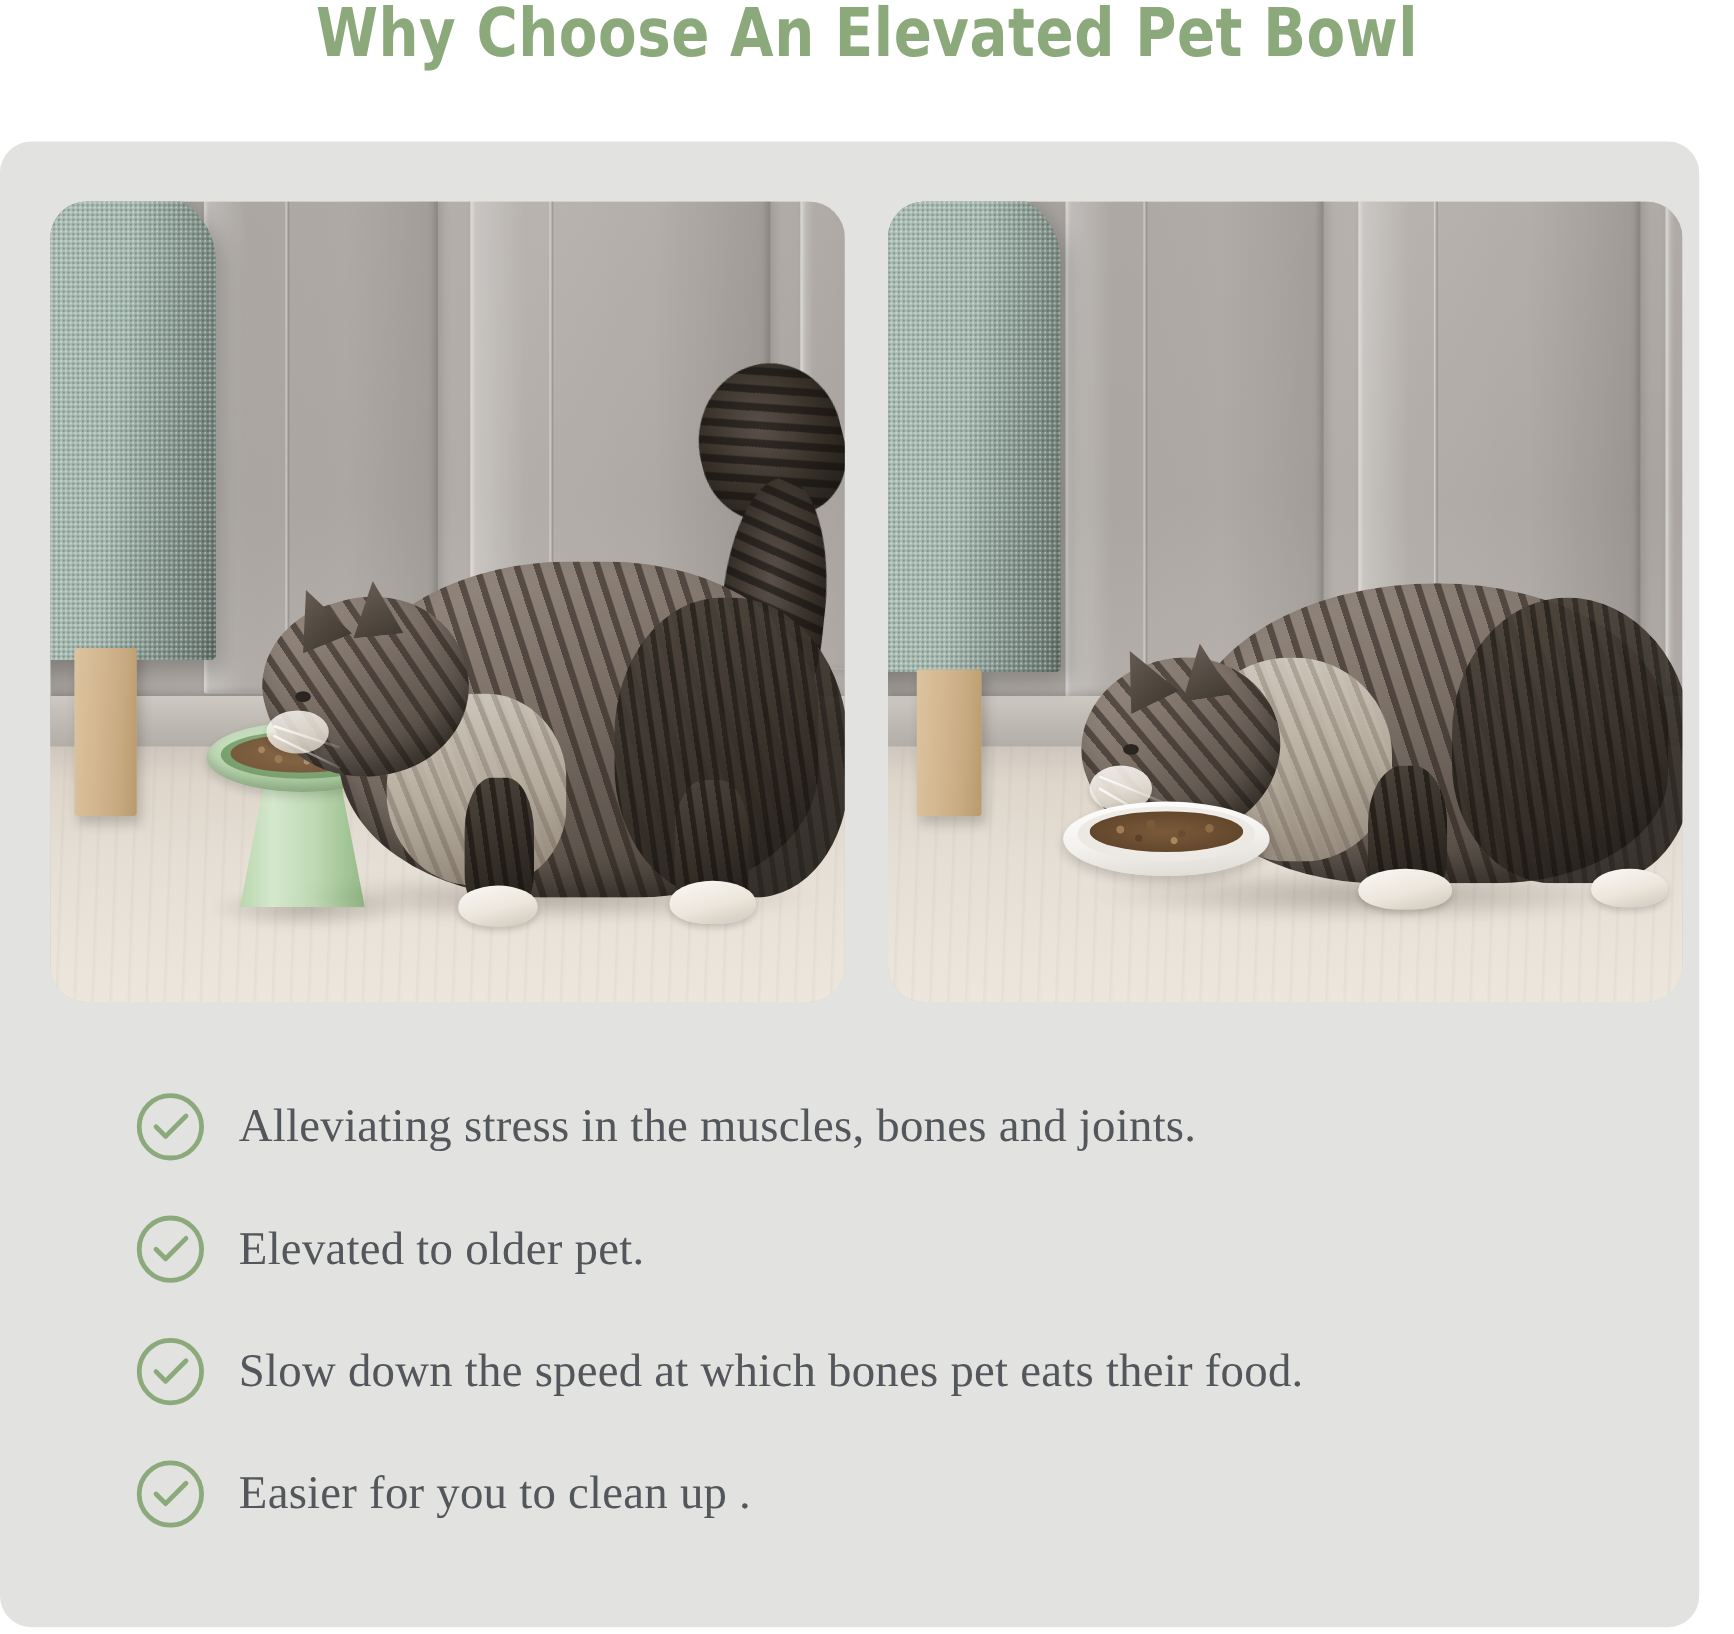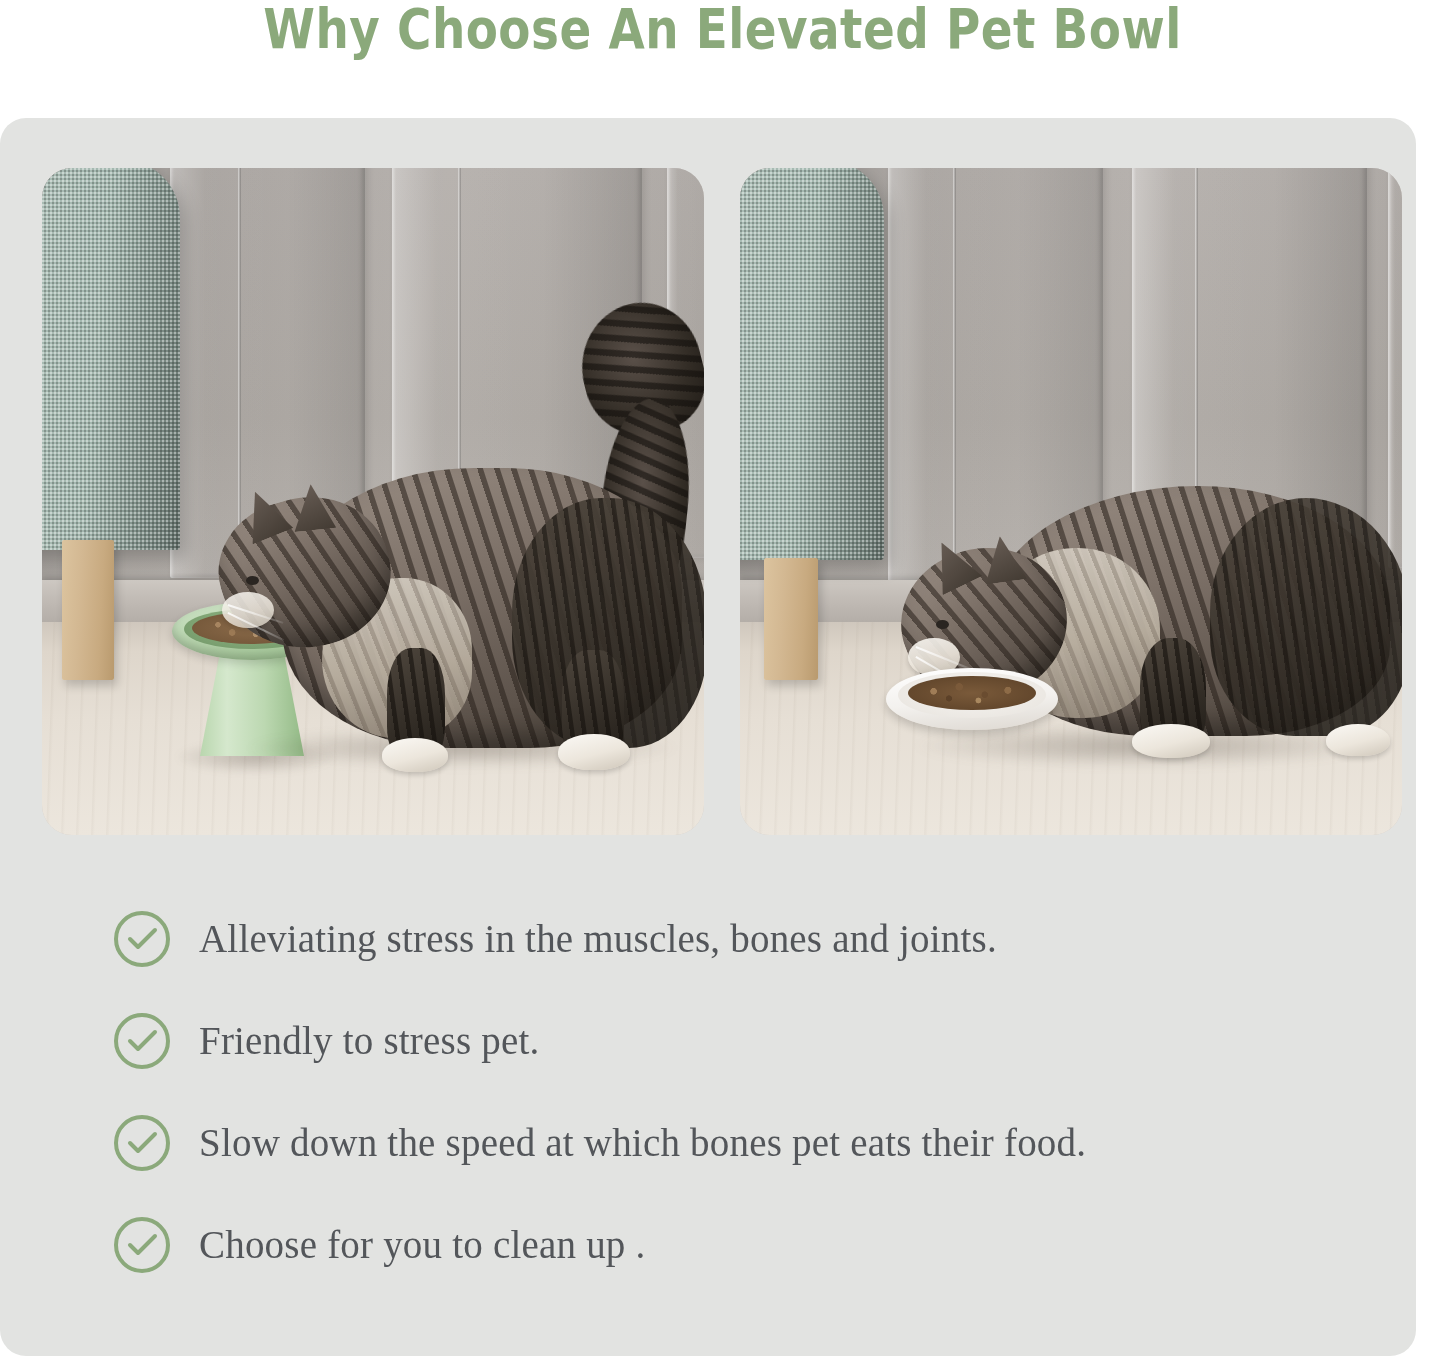--- a/index.html
+++ b/index.html
@@ -416,38 +416,38 @@
         <span class="benefit-text">Alleviating stress in the muscles, bones and joints.</span>
       </div>
 
       <div class="benefit-row">
         <span class="check-icon">
           <svg width="60" height="60" viewBox="0 0 60 60">
             <circle cx="30" cy="30" r="26" fill="none" stroke="#8ba97b" stroke-width="4"></circle>
             <path d="M18 30 L26 38 L43 21" fill="none" stroke="#8ba97b" stroke-width="4" stroke-linecap="round" stroke-linejoin="round"></path>
           </svg>
         </span>
-        <span class="benefit-text">Friendly to stress pet.</span>
+        <span class="benefit-text">Elevated to older pet.</span>
       </div>
 
       <div class="benefit-row">
         <span class="check-icon">
           <svg width="60" height="60" viewBox="0 0 60 60">
             <circle cx="30" cy="30" r="26" fill="none" stroke="#8ba97b" stroke-width="4"></circle>
             <path d="M18 30 L26 38 L43 21" fill="none" stroke="#8ba97b" stroke-width="4" stroke-linecap="round" stroke-linejoin="round"></path>
           </svg>
         </span>
         <span class="benefit-text">Slow down the speed at which bones pet eats their food.</span>
       </div>
 
       <div class="benefit-row">
         <span class="check-icon">
           <svg width="60" height="60" viewBox="0 0 60 60">
             <circle cx="30" cy="30" r="26" fill="none" stroke="#8ba97b" stroke-width="4"></circle>
             <path d="M18 30 L26 38 L43 21" fill="none" stroke="#8ba97b" stroke-width="4" stroke-linecap="round" stroke-linejoin="round"></path>
           </svg>
         </span>
-        <span class="benefit-text">Choose for you to clean up .</span>
+        <span class="benefit-text">Easier for you to clean up .</span>
       </div>
 
     </div>
   </div>
 </div>
 
 </body></html>

